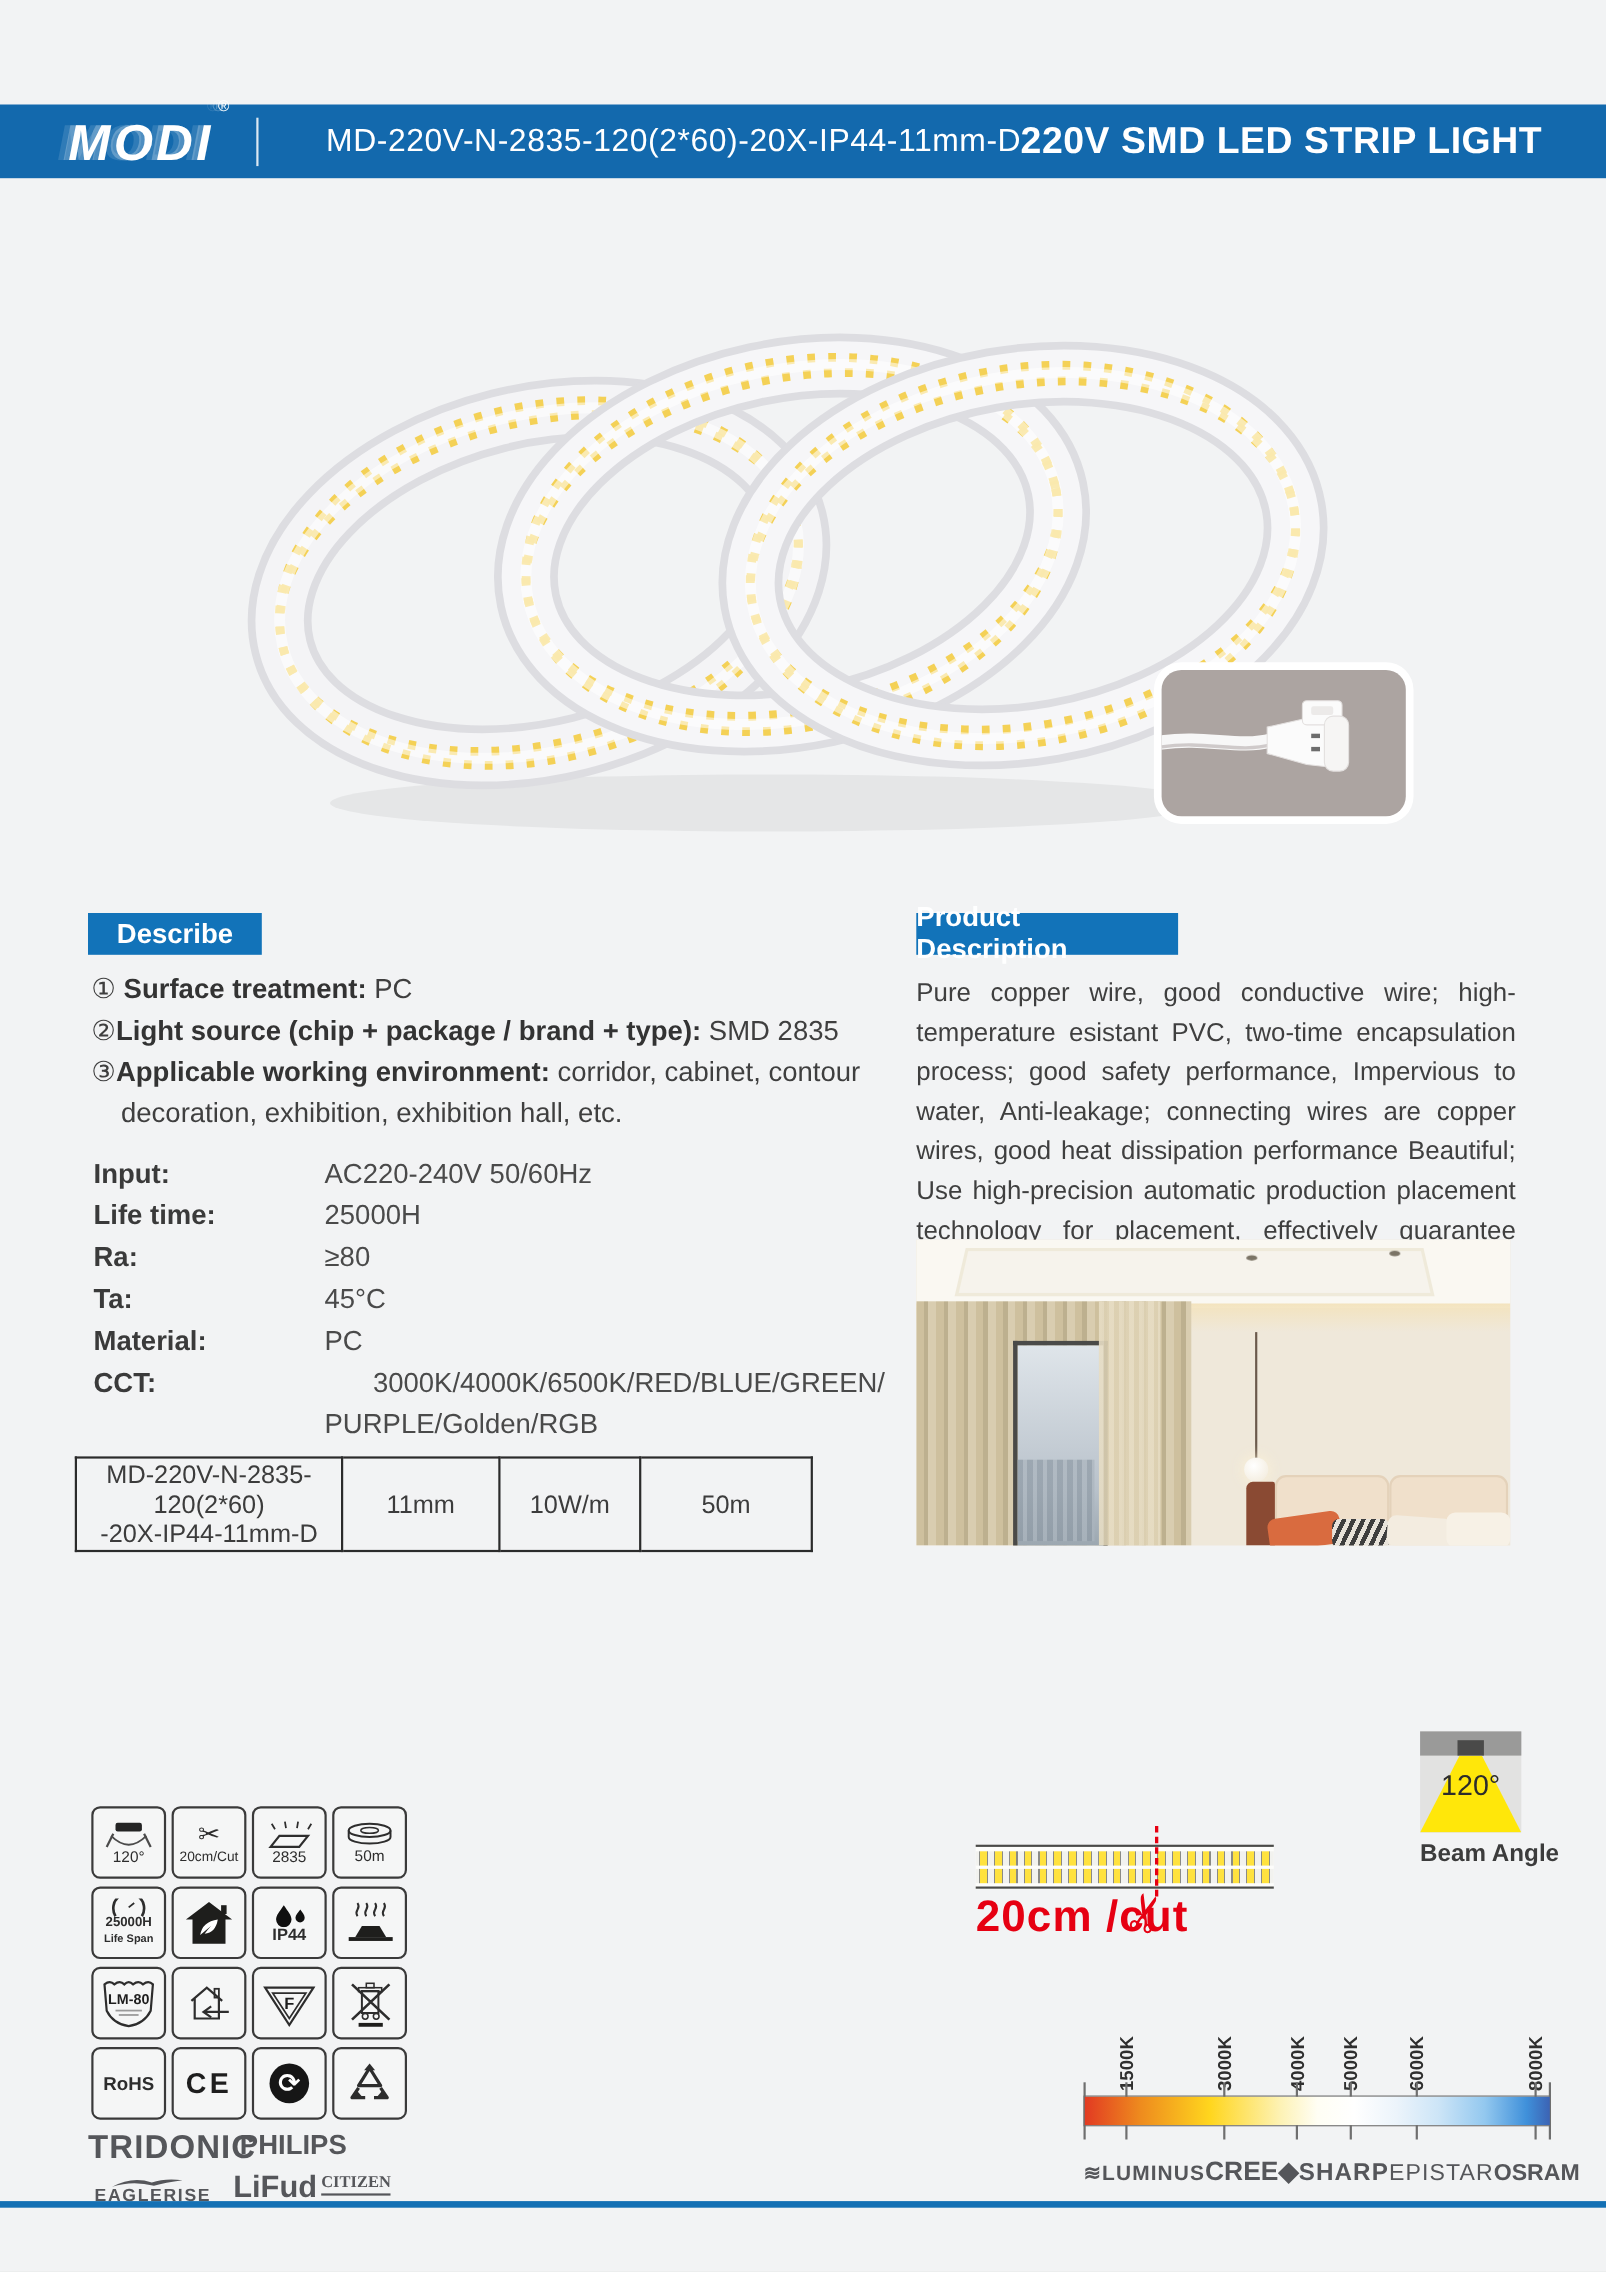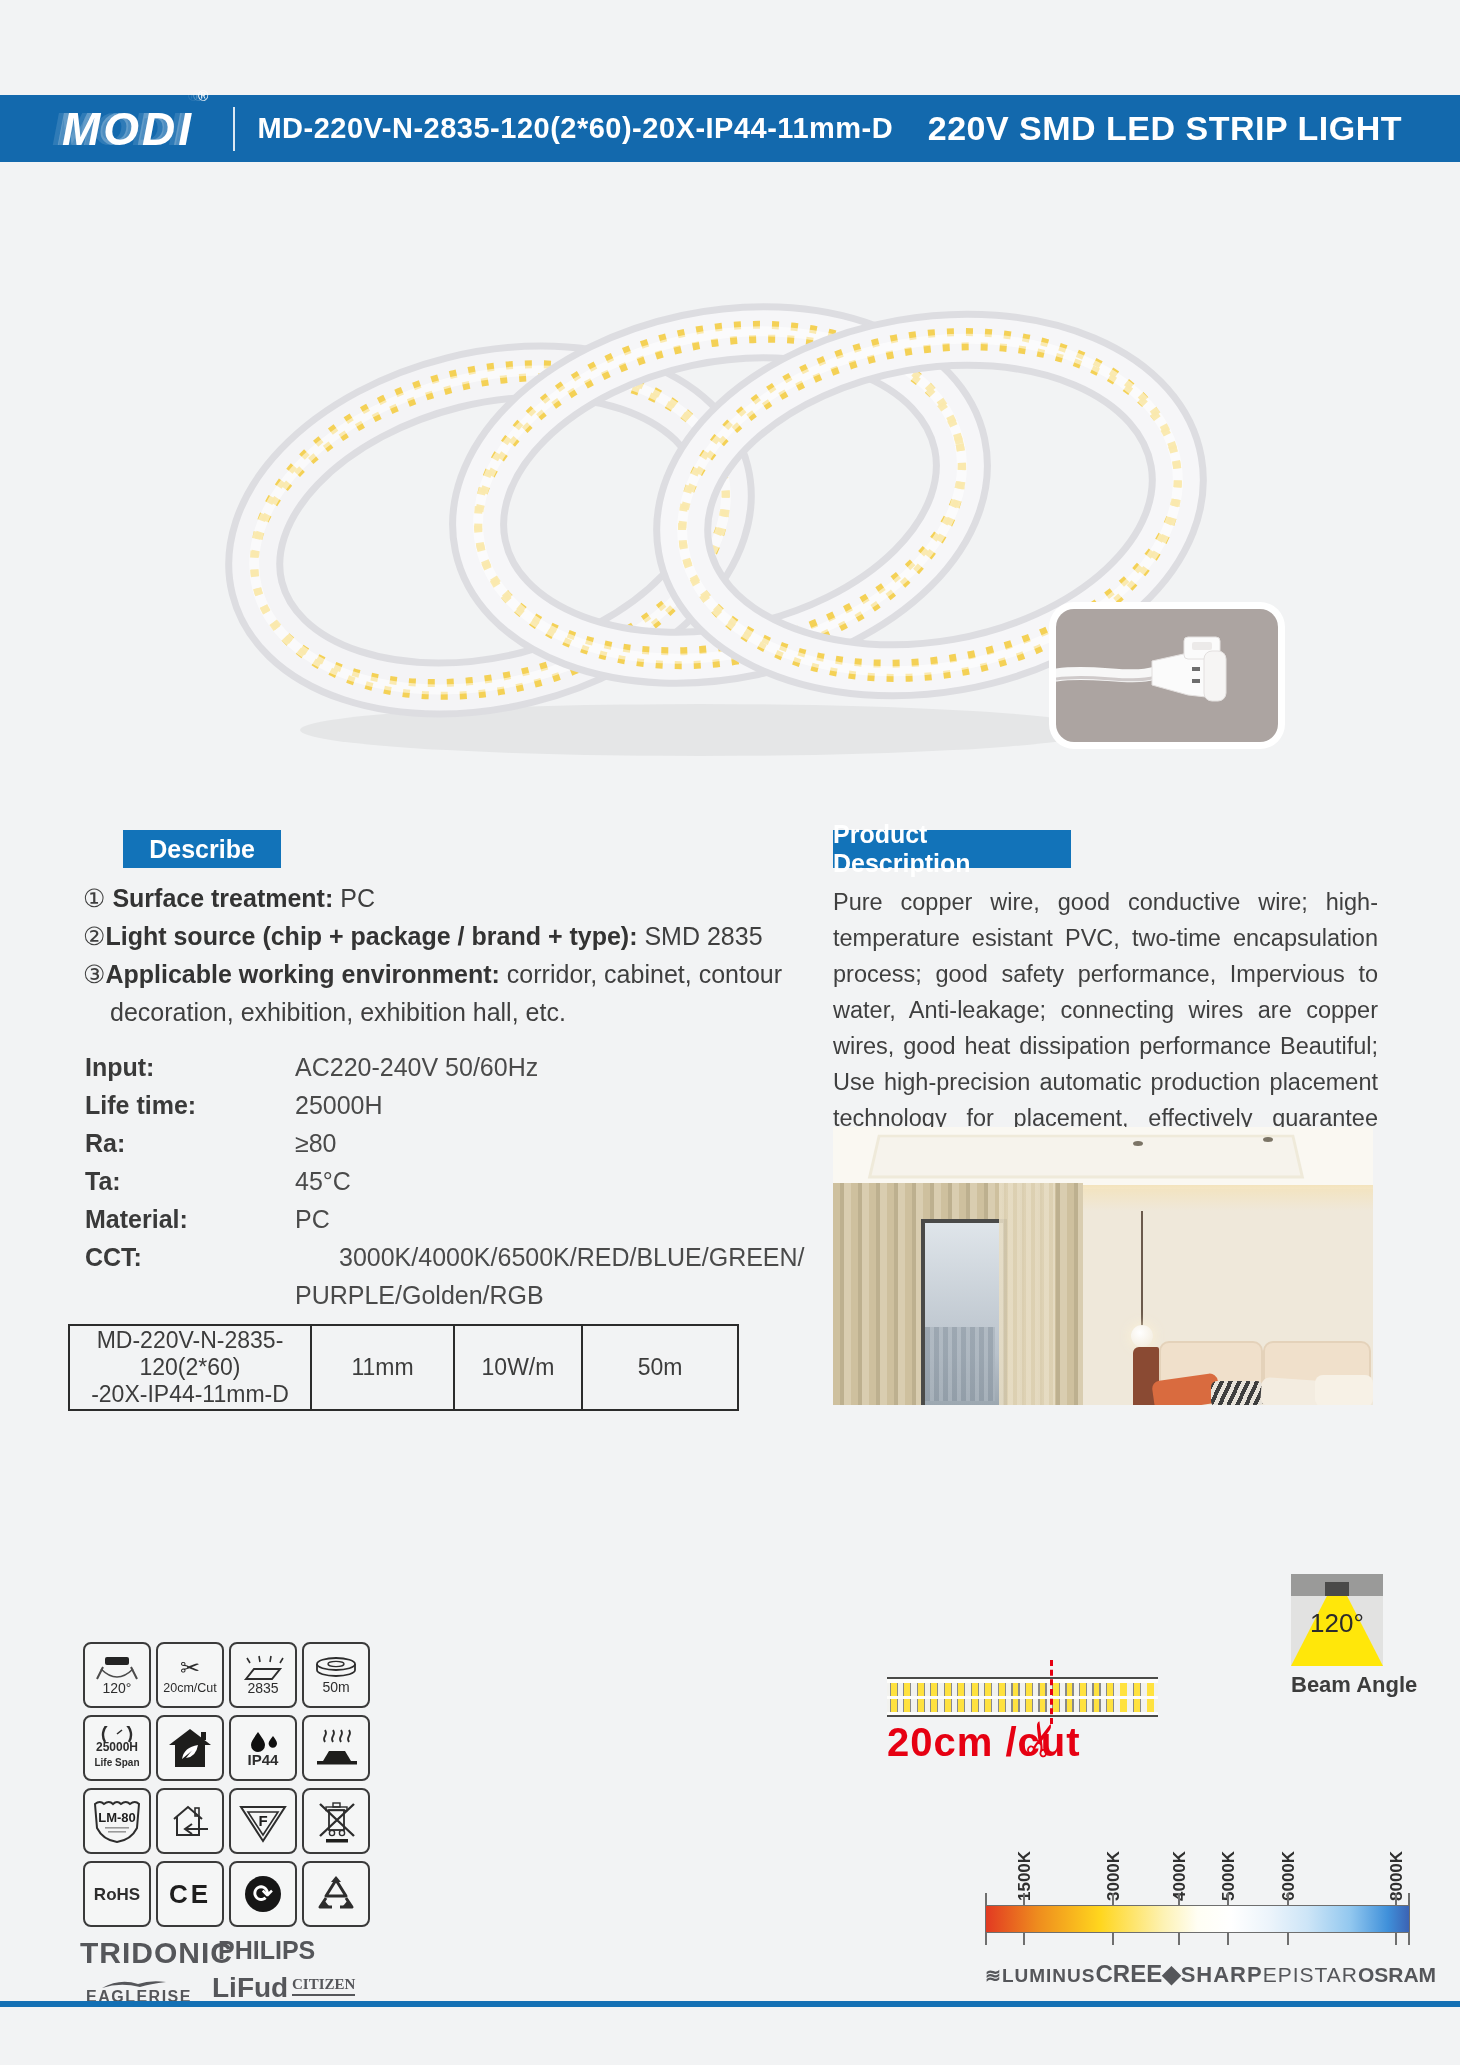--- a/index.html
+++ b/index.html
@@ -6,21 +6,21 @@
   .page{position:relative;width:1460px;height:2065px;background:#f2f3f4;overflow:hidden;
         font-family:"Liberation Sans",sans-serif;color:#3b3b3b;}
   .abs{position:absolute;}
 
   
   .hdr{left:0;top:95px;width:1460px;height:67px;background:#1369ad;display:flex;align-items:center;}
   .brand{font-style:italic;font-weight:900;font-size:46px;color:#fff;letter-spacing:3px;margin-left:62px;
          text-shadow:-5px 0 0 rgba(255,255,255,.25),-10px 0 0 rgba(255,255,255,.12);}
   .reg{font-size:14px;color:#fff;vertical-align:top;position:relative;top:-14px;left:4px;font-style:normal;font-weight:400;}
   .hdr-div{width:2px;height:44px;background:rgba(255,255,255,.85);margin:0 22px 0 26px;}
-  .hdr-model{color:#fff;font-size:29px;font-weight:700;letter-spacing:.5px;}
+  .hdr-model{color:#fff;font-size:29px;font-weight:400;letter-spacing:.5px;margin-left:39px;}
   .hdr-title{position:absolute;right:58px;color:#fff;font-size:34px;font-weight:800;letter-spacing:.5px;}
 
   
   .badge{background:#1273b9;color:#fff;font-weight:700;font-size:25px;display:flex;align-items:center;justify-content:center;}
 
   
   .ditem{font-size:25px;color:#3f3f3f;white-space:nowrap;}
   .ditem b{color:#333;}
   .spec-label{font-weight:700;font-size:25px;color:#3a3a3a;}
   .spec-value{font-size:25px;color:#4a4a4a;}
@@ -109,21 +109,21 @@
       <path d="M0 70 C 40 64, 70 76, 100 68" stroke="#cfcaca" stroke-width="3" fill="none"></path>
       <path d="M96 52 L132 44 L150 44 L150 88 L132 86 L96 76 Z" fill="#fbfbfb" stroke="#e3e0df" stroke-width="1"></path>
       <rect x="128" y="28" width="36" height="22" rx="4" fill="#fbfbfb" stroke="#e3e0df"></rect>
       <rect x="136" y="33" width="20" height="8" rx="2" fill="#eceae9"></rect>
       <rect x="148" y="42" width="22" height="50" rx="8" fill="#f6f5f4" stroke="#e3e0df"></rect>
       <rect x="136" y="58" width="8" height="4" fill="#6d6d6d"></rect>
       <rect x="136" y="70" width="8" height="4" fill="#6d6d6d"></rect>
     </svg>
   </div>
 
-  <div class="abs badge" style="left:80px;top:830px;width:158px;height:38px;margin-left:43px;">
+  <div class="abs badge" style="left:80px;top:830px;width:158px;height:38px;">
     <span>Describe</span>
   </div>
 
   <div class="abs ditem" style="left:83px;top:884px;">
     <span>①</span>
     <b>Surface treatment:</b><span> PC</span>
   </div>
   <div class="abs ditem" style="left:83px;top:922px;">
     <span>②</span><b>Light source (chip + package / brand + type):</b><span> SMD 2835</span>
   </div>

